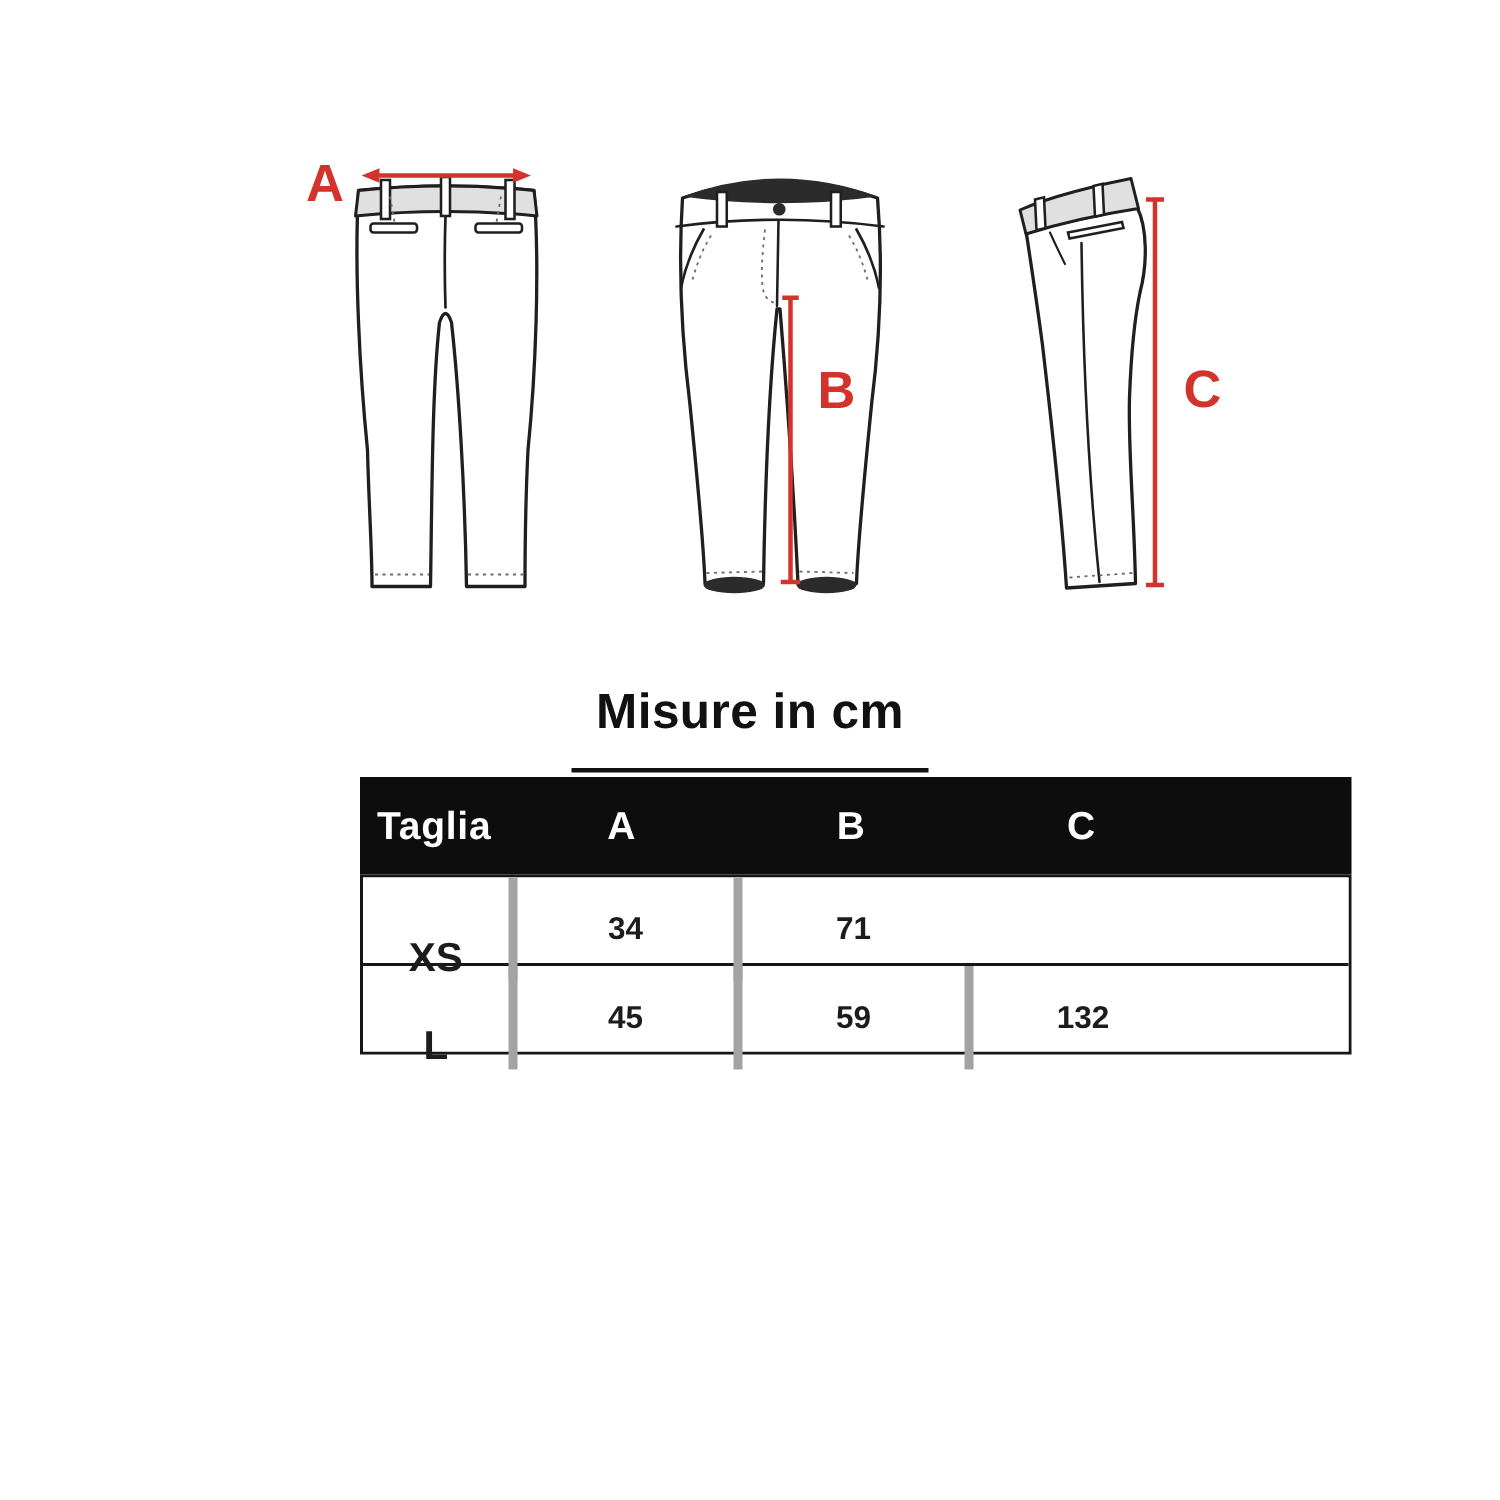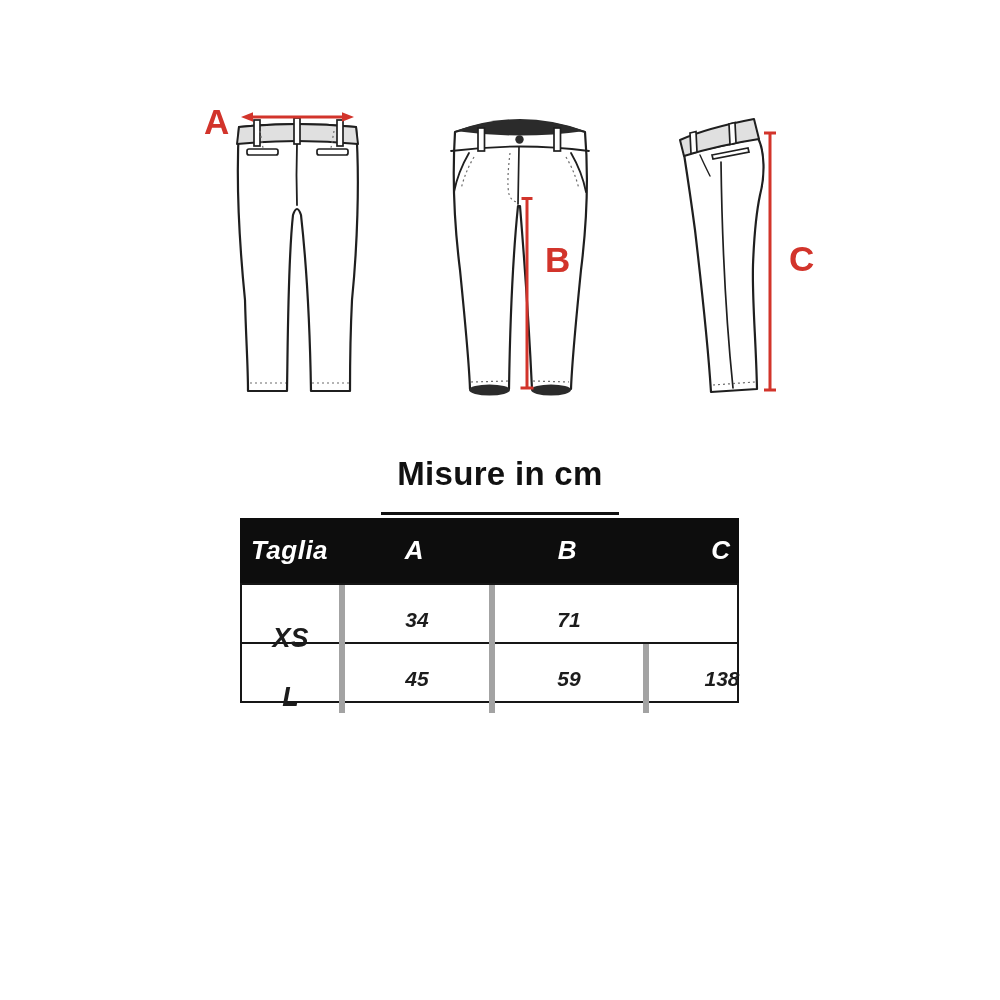--- a/index.html
+++ b/index.html
@@ -14,21 +14,21 @@
   .darkfill{fill:#2b2b2b;stroke:none;}
   .stitch{stroke:#6b6b6b;stroke-width:1.2;fill:none;stroke-dasharray:2 3;}
   .red-line{stroke:#d2342b;stroke-width:3;fill:none;}
   .red-fill{fill:#d2342b;}
   .meas-label{fill:#d2342b;font-weight:bold;font-size:35px;font-family:"Liberation Sans",sans-serif;}
 
   .title-wrap{position:absolute;top:438px;left:0;width:1000px;text-align:center;margin-top:16px;}
   .title-wrap h1{margin:0;font-size:33px;line-height:40px;font-weight:bold;color:#111;letter-spacing:.3px;}
   .title-rule{width:238px;height:3px;background:#111;margin:18px auto 0 auto;}
 
-  .size-table{position:absolute;left:240px;top:518px;width:499px;font-style:italic;}
+  .size-table{position:absolute;left:240px;top:518px;width:661px;}
   .thead{display:grid;grid-template-columns:99px 151px 155px 152px;height:65px;
          background:#0d0d0d;color:#ffffff;}
   .thead .cell{display:flex;align-items:center;justify-content:center;
                font-weight:bold;font-size:26px;letter-spacing:.5px;}
   .tbody{border:2px solid #161616;}
   .trow{display:grid;grid-template-columns:97px 150px 154px 152px;height:57px;background:#fff;}
   .trow + .trow{border-top:2px solid #161616;}
   .trow .cell{display:flex;align-items:center;justify-content:center;box-sizing:border-box;
               color:#1c1c1c;font-weight:bold;font-size:21px;}
   .trow .cell + .cell{border-left:6px solid #a3a3a3;}
@@ -134,18 +134,18 @@
     <div class="tbody">
       <div class="trow">
         <div class="cell size-cell">XS</div>
         <div class="cell">34</div>
         <div class="cell">71</div>
       </div>
       <div class="trow">
         <div class="cell size-cell">L</div>
         <div class="cell">45</div>
         <div class="cell">59</div>
-        <div class="cell">138</div>
+        <div class="cell">132</div>
       </div>
     </div>
   </div>
 
 </div>
 
 </body></html>

